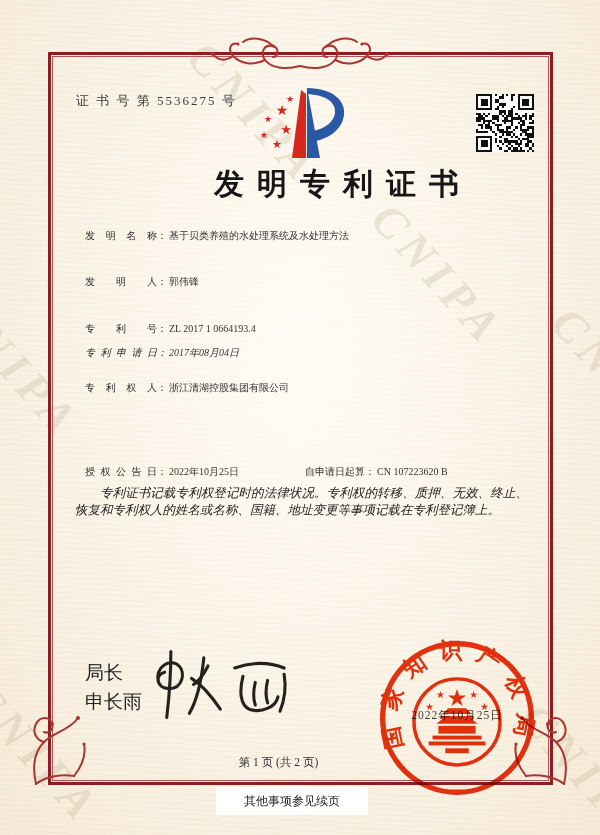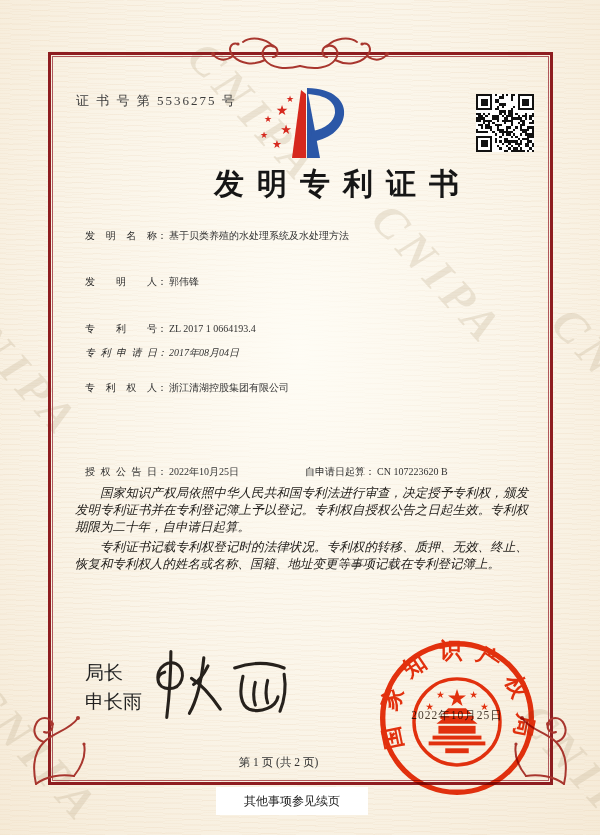--- a/index.html
+++ b/index.html
@@ -391,21 +391,20 @@
     <span class="flabel">专利权人</span><span class="fsep">：</span><span class="fval">浙江清湖控股集团有限公司</span>
   </div>
   <div class="frow r7">
     <span class="flabel">授权公告日</span><span class="fsep">：</span><span class="fval">2022年10月25日</span>
     <span class="pair2">
       <span>自申请日起算</span><span class="fsep">：</span><span class="fval">CN 107223620 B</span>
     </span>
   </div>
 
   <div class="paras">
-    <p>国家知识产权局依照中华人民共和国专利法进行审查，决定授予专利权，颁发发明专利证书并在专利登记簿上予以登记。专利权自授权公告之日起生效。专利权期限为二十年，自申请日起算。</p>
     <p>专利证书记载专利权登记时的法律状况。专利权的转移、质押、无效、终止、恢复和专利权人的姓名或名称、国籍、地址变更等事项记载在专利登记簿上。</p>
   </div>
 
   <div class="signer">
     <div>局长</div>
     <div>申长雨</div>
   </div>
 
   <svg class="signature" width="175" height="85" viewBox="0 0 170 80">
     <g stroke="#26211c" stroke-width="3" fill="none" stroke-linecap="round" stroke-linejoin="round">

